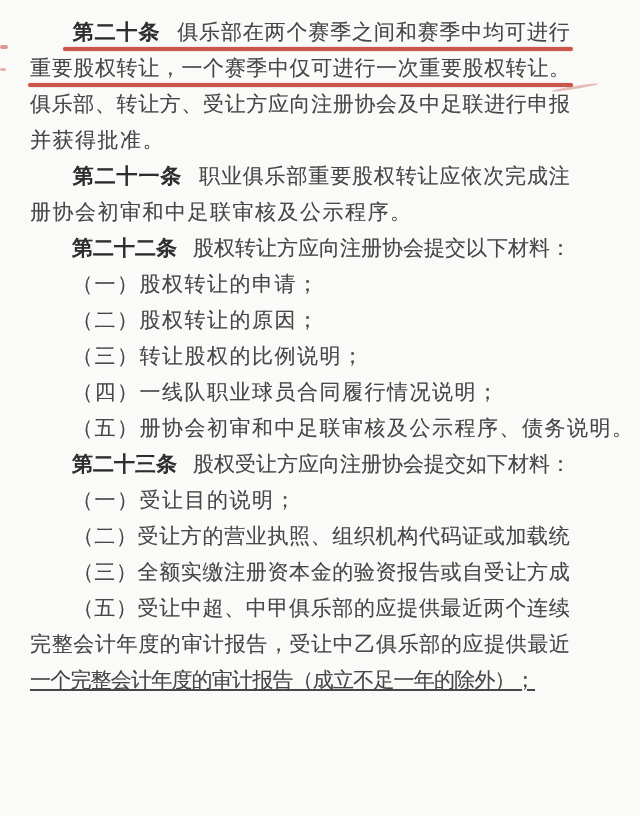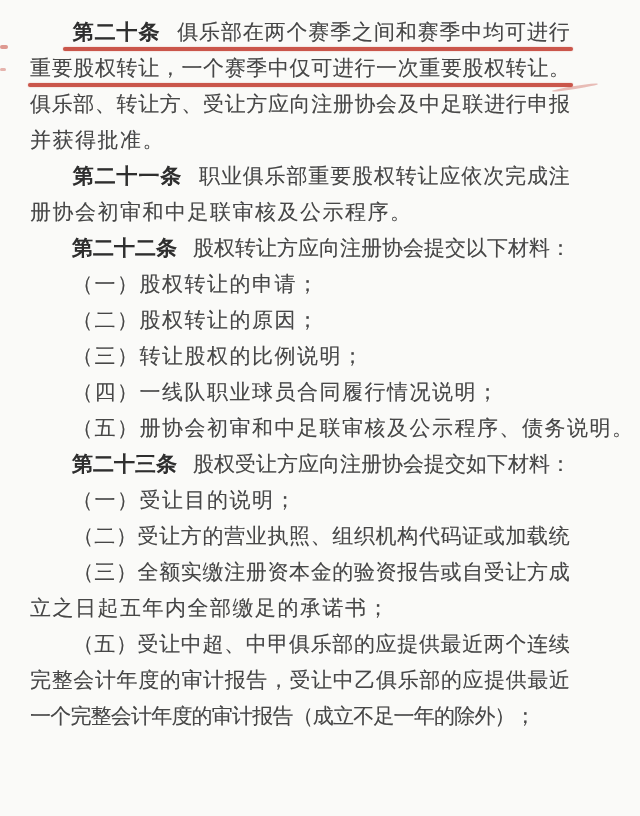--- a/index.html
+++ b/index.html
@@ -23,21 +23,21 @@
   .line {
     position: relative;
     height: 36px;
     line-height: 36px;
     font-size: 21px;
     color: var(--ink, #474747);
     letter-spacing: 1.5px;
     white-space: nowrap;
     text-shadow: 0 0 0.5px rgba(70,70,70,0.35);
   }
-  .line.tight { letter-spacing: -0.8px; }
+  .line.tight { letter-spacing: -0.8px; text-decoration: underline; }
   .line.justify {
     display: flex;
     justify-content: space-between;
     align-items: center;
     letter-spacing: 0;
   }
   .line.justify .ch { flex: 0 0 auto; }
   .indent-spacer { display: inline-block; width: 42px; flex: 0 0 42px; }
   .heading-gap { display: inline-block; width: 16px; flex: 0 0 16px; }
   .heading { font-weight: bold; color: #2e2e2e; display: contents; }
@@ -271,21 +271,20 @@
         <span class="ch">资</span>
         <span class="ch">报</span>
         <span class="ch">告</span>
         <span class="ch">或</span>
         <span class="ch">自</span>
         <span class="ch">受</span>
         <span class="ch">让</span>
         <span class="ch">方</span>
         <span class="ch">成</span>
       </div>
-      <div class="line"><span>立之日起五年内全部缴足的承诺书；</span></div>
       <div class="line justify">
         <span class="indent-spacer"></span>
         <span class="ch">（</span>
         <span class="ch">五</span>
         <span class="ch">）</span>
         <span class="ch">受</span>
         <span class="ch">让</span>
         <span class="ch">中</span>
         <span class="ch">超</span>
         <span class="ch">、</span>

